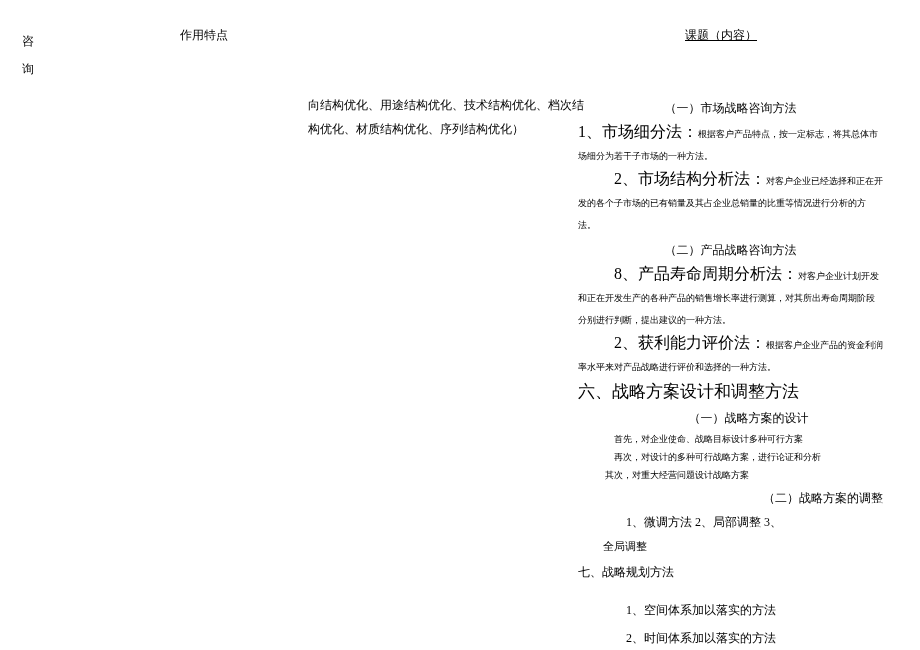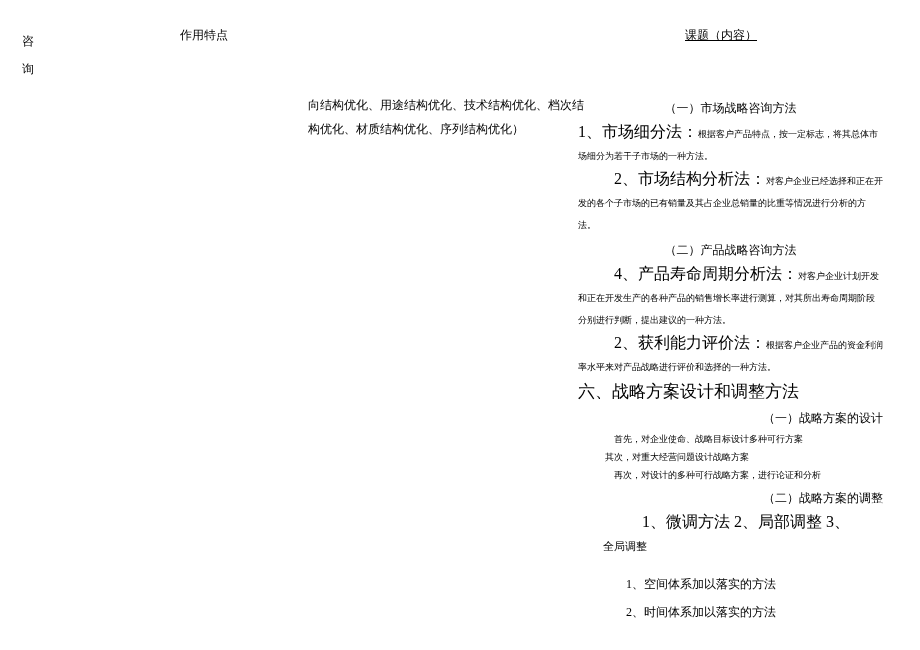--- a/index.html
+++ b/index.html
@@ -114,34 +114,35 @@
     <span class="h-bold">1、市场细分法：</span><span class="body-text">根据客户产品特点，按一定标志，将其总体市场细分为若干子市场的一种方法。</span>
   </p>
 
   <p class="combined indent-1" style="text-indent:3em;">
     <span class="h-bold">2、市场结构分析法：</span><span class="body-text">对客户企业已经选择和正在开发的各个子市场的已有销量及其占企业总销量的比重等情况进行分析的方法。</span>
   </p>
 
   <p class="h1-title">（二）产品战略咨询方法</p>
 
   <p class="combined indent-1" style="text-indent:3em;">
-    <span class="h-bold">4、产品寿命周期分析法：</span><span class="body-text">对客户企业计划开发和正在开发生产的各种产品的销售增长率进行测算，对其所出寿命周期阶段分别进行判断，提出建议的一种方法。</span>
+    <span class="h-bold">8、产品寿命周期分析法：</span><span class="body-text">对客户企业计划开发和正在开发生产的各种产品的销售增长率进行测算，对其所出寿命周期阶段分别进行判断，提出建议的一种方法。</span>
   </p>
 
   <p class="combined indent-1" style="text-indent:3em;">
     <span class="h-bold">2、获利能力评价法：</span><span class="body-text">根据客户企业产品的资金利润率水平来对产品战略进行评价和选择的一种方法。</span>
   </p>
 
   <p class="section-six">六、战略方案设计和调整方法</p>
 
-  <p class="h2-title" style="text-align:right; text-indent:3em;">（一）战略方案的设计</p>
+  <p class="h2-title" style="text-align:center; text-indent:3em;">（一）战略方案的设计</p>
   <p class="body-text indent-small2">首先，对企业使命、战略目标设计多种可行方案</p>
+  <p class="body-text indent-small2">再次，对设计的多种可行战略方案，进行论证和分析</p>
   <p class="body-text indent-small">其次，对重大经营问题设计战略方案</p>
-  <p class="body-text indent-small2">再次，对设计的多种可行战略方案，进行论证和分析</p>
 
   <p class="h2-title" style="text-align:right; text-indent:3em;">（二）战略方案的调整</p>
-  <p class="h-bold" style="text-indent:4em; font-size:16px;">1、微调方法 2、局部调整 3、</p>
+  <p class="h-bold" style="text-indent:4em; font-size:12px;">1、微调方法 2、局部调整 3、</p>
   <p class="h-bold" style="font-size:11px;margin-left:25px;">全局调整</p>
 
+  <p class="section-seven">七、战略规划方法</p>
   <p class="h-bold" style="text-indent:4em; font-size:12px; margin-top:16px;">1、空间体系加以落实的方法</p>
   <p class="h-bold" style="text-indent:4em; font-size:12px; margin-top:6px;">2、时间体系加以落实的方法</p>
 
 </div>
 
 </body></html>

